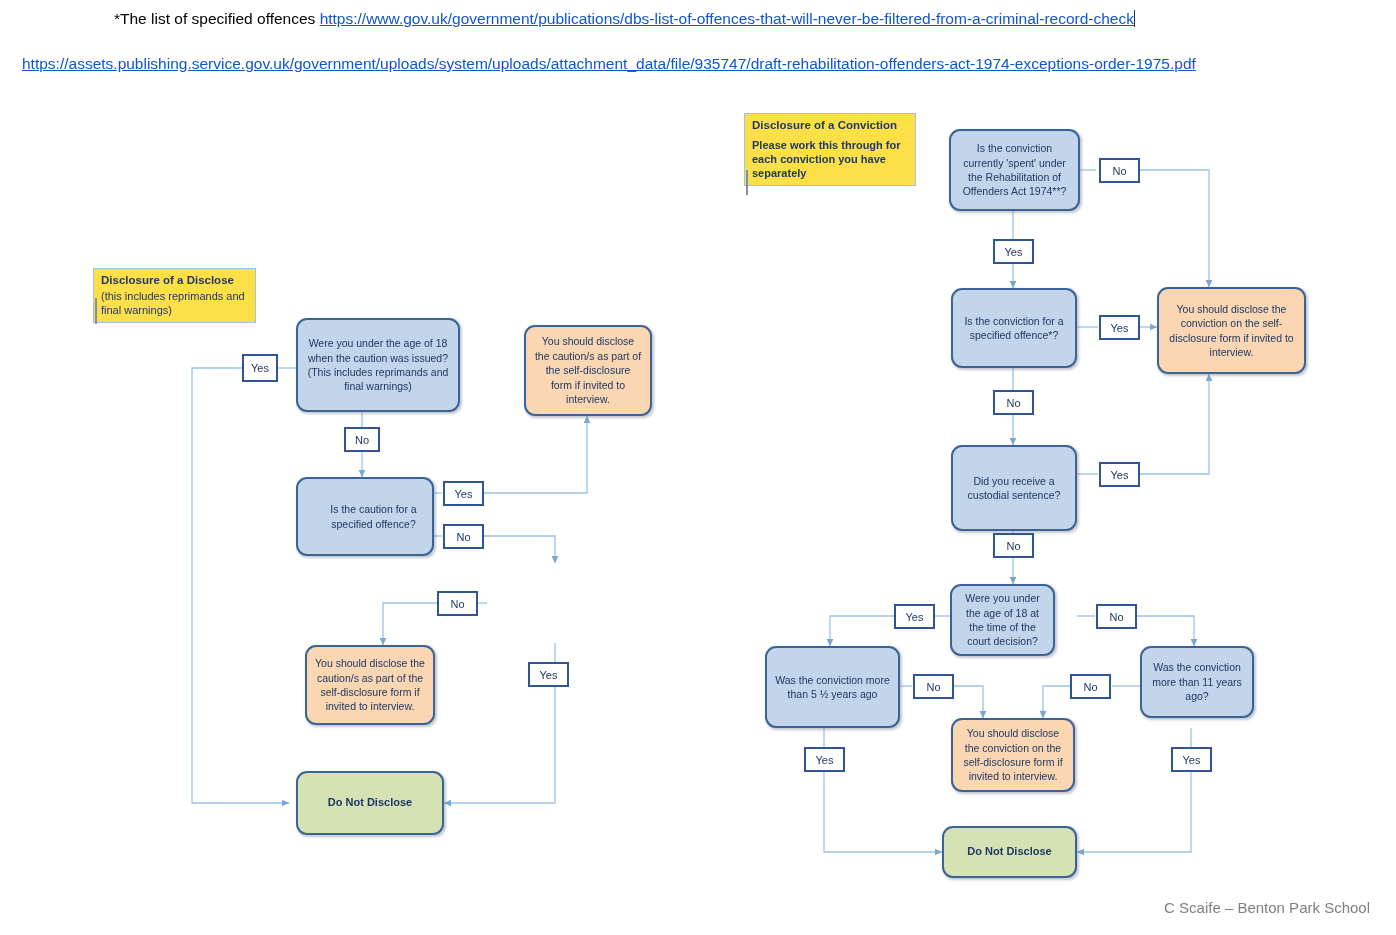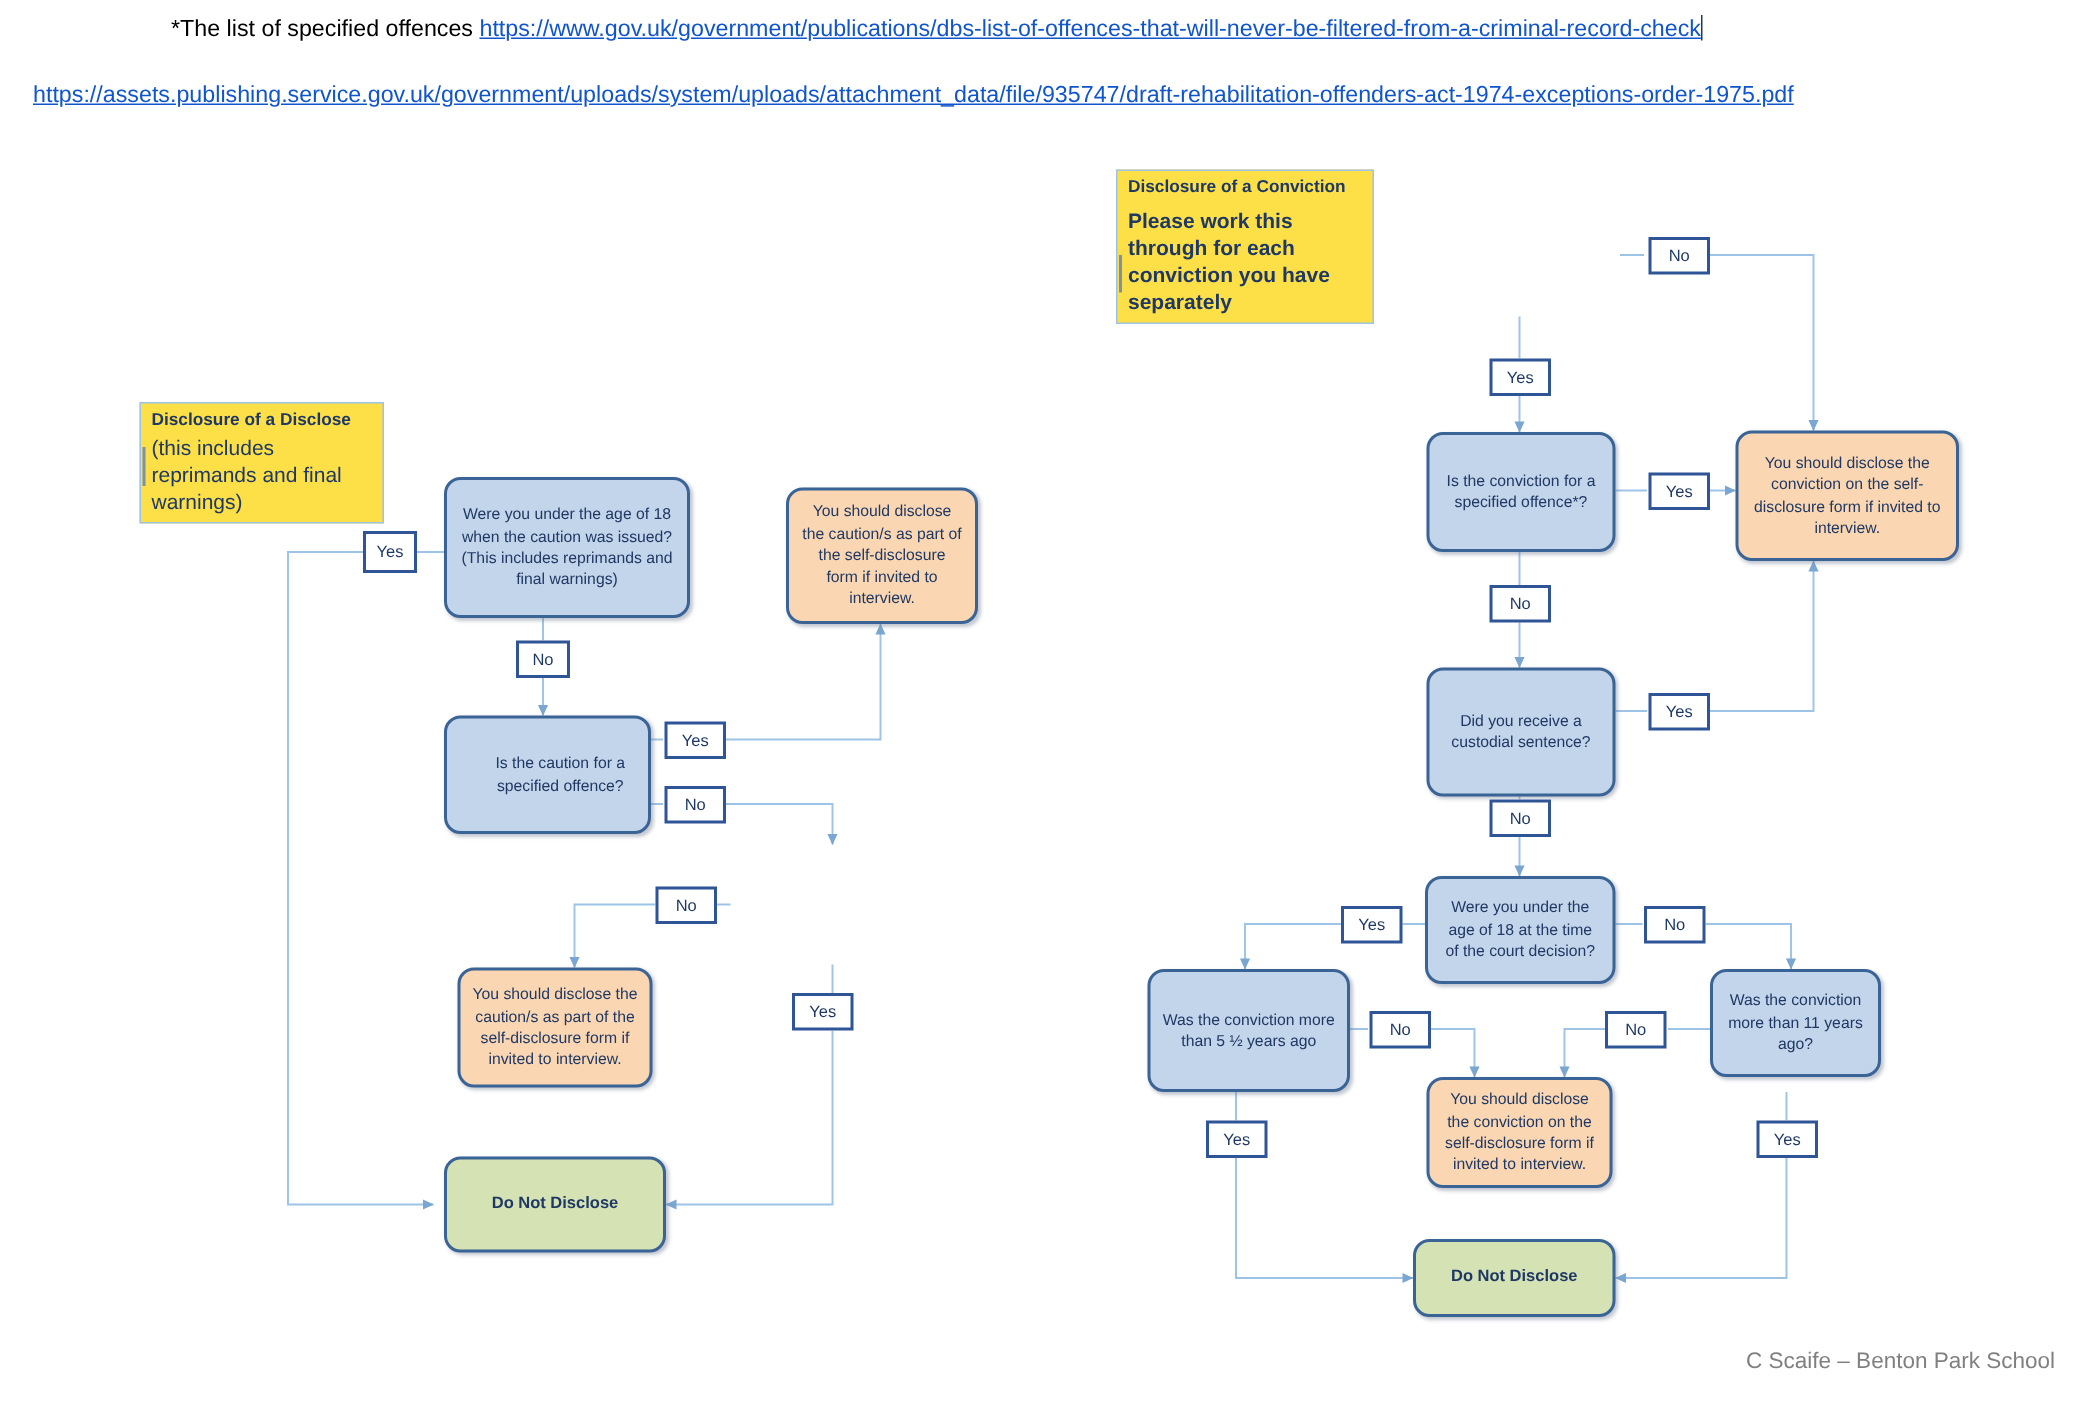--- a/index.html
+++ b/index.html
@@ -94,21 +94,21 @@
     border: 1px solid #9dc3e6;
     padding: 4px 7px 5px 7px;
     color: #1f3864;
   }
   .titlebox .t1 {
     font-weight: bold;
     font-size: 11.5px;
     line-height: 1.35;
   }
   .titlebox .t2 {
-    font-size: 14px;
+    font-size: 11px;
     line-height: 1.3;
   }
   .titlebox.bold-sub .t2 { font-weight: bold; }
   .tail {
     position: absolute;
     width: 2px;
     background: #7f8fa6;
   }
 
   
@@ -239,28 +239,29 @@
   <div class="tag" style="left:443px; top:524px; width:41px; height:25px;">No</div>
   <div class="tag" style="left:437px; top:591px; width:41px; height:25px;">No</div>
   <div class="tag" style="left:528px; top:662px; width:41px; height:25px;">Yes</div>
 
   <div class="titlebox bold-sub" style="left:744px; top:113px; width:172px;">
     <div class="t1">Disclosure of a Conviction</div>
     <div class="t2" style="margin-top:4px;">Please work this through for each conviction you have separately</div>
   </div>
   <div class="tail" style="left:746px; top:170px; height:25px;"></div>
 
+  <div class="node blue" style="left:949px; top:129px; width:131px; height:82px;">Is the conviction currently 'spent' under the Rehabilitation of Offenders Act 1974**?</div>
 
   <div class="node blue" style="left:951px; top:288px; width:126px; height:80px;">Is the conviction for a specified offence*?</div>
 
   <div class="node orange" style="left:1157px; top:287px; width:149px; height:87px;">You should disclose the conviction on the self-disclosure form if invited to interview.</div>
 
   <div class="node blue" style="left:951px; top:445px; width:126px; height:86px;">Did you receive a custodial sentence?</div>
 
-  <div class="node blue" style="left:950px; top:584px; width:127px; height:72px;">Were you under the age of 18 at the time of the court decision?</div>
+  <div class="node blue" style="left:950px; top:584px; width:105px; height:72px;">Were you under the age of 18 at the time of the court decision?</div>
 
   <div class="node blue" style="left:765px; top:646px; width:135px; height:82px;">Was the conviction more than 5 ½ years ago</div>
 
   <div class="node blue" style="left:1140px; top:646px; width:114px; height:72px;">Was the conviction more than 11 years ago?</div>
 
   <div class="node orange" style="left:951px; top:718px; width:124px; height:74px;">You should disclose the conviction on the self-disclosure form if invited to interview.</div>
 
   <div class="node green" style="left:942px; top:826px; width:135px; height:52px;">Do Not Disclose</div>
 
   <div class="tag" style="left:1099px; top:158px; width:41px; height:25px;">No</div>

